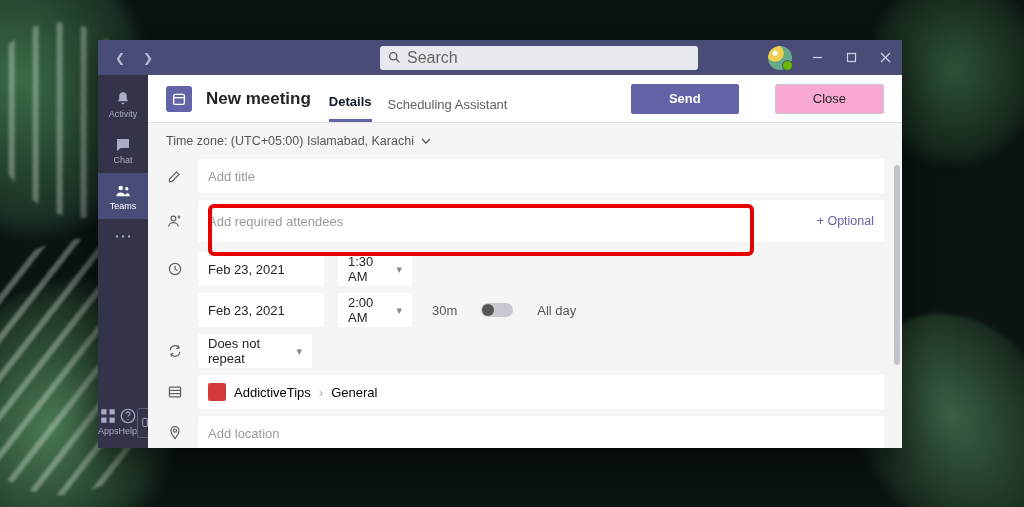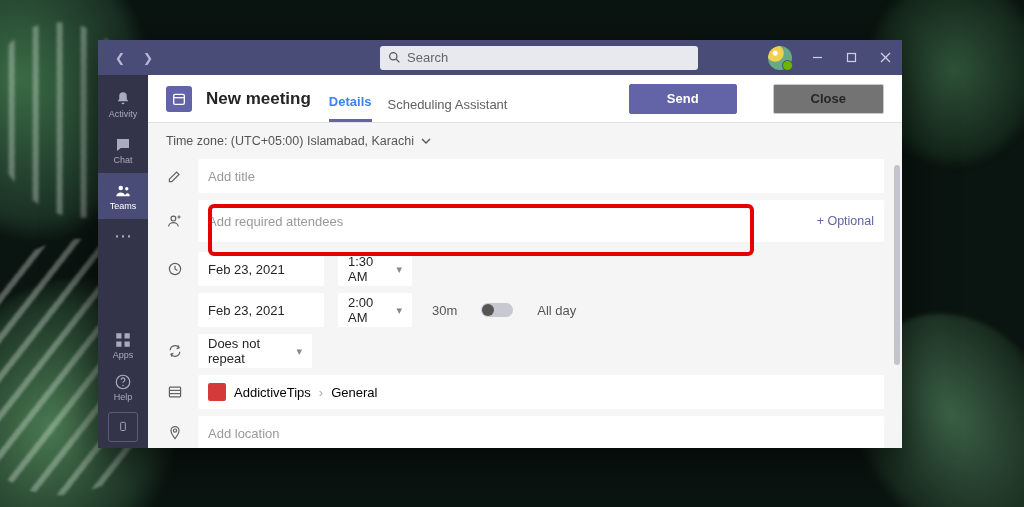--- a/index.html
+++ b/index.html
@@ -18,55 +18,55 @@
   
   .window { position: absolute; left: 98px; top: 40px; width: 804px; height: 408px; background: #f5f5f5; box-shadow: 0 12px 40px rgba(0,0,0,.6); display: flex; flex-direction: column; overflow: hidden; }
 
   
   .titlebar { height: 35px; background: #4a4c78; display: flex; align-items: center; color: #c9cae0; }
   .nav-arrows { display: flex; gap: 4px; padding: 0 10px; }
   .nav-btn { width: 24px; height: 24px; display: flex; align-items: center; justify-content: center; color: #b8b9d8; font-size: 12px; cursor: pointer; }
   .search-wrap { flex: 0 0 auto; margin-left: 210px; width: 318px; }
   .search-box { height: 24px; background: #e8e8ef; border-radius: 3px; display: flex; align-items: center; padding: 0 8px; gap: 6px; color: #555; width: 100%; }
   .search-box svg { width: 13px; height: 13px; fill: #555; }
-  .search-box span { font-size: 13px; color: #666; }
+  .search-box span { font-size: 16px; color: #666; }
   .title-spacer { flex: 1; }
   .avatar { width: 24px; height: 24px; border-radius: 50%; background: radial-gradient(circle at 30% 30%, #fff 0 2px, #f0d050 3px 8px, #6a8 9px); margin-right: 8px; position:relative; }
   .avatar::after { content:''; position:absolute; right:-1px; bottom:-1px; width:9px; height:9px; background:#6bb700; border:1.5px solid #4a4c78; border-radius:50%; }
   .win-btns { display: flex; }
   .win-btn { width: 34px; height: 35px; display: flex; align-items: center; justify-content: center; color: #d0d0e8; cursor: pointer; }
   .win-btn svg { width: 11px; height: 11px; stroke: #d0d0e8; stroke-width: 1.2; fill: none; }
 
   
   .app-body { flex: 1; display: flex; min-height: 0; }
 
   .app-rail { width: 50px; background: #33344a; display: flex; flex-direction: column; align-items: center; padding-top: 6px; color: #a9aac4; }
   .rail-item { width: 50px; height: 46px; display: flex; flex-direction: column; align-items: center; justify-content: center; gap: 1px; cursor: pointer; font-size: 9px; color: #a9aac4; }
   .rail-item.active { background: #4a4c78; color: #fff; }
   .rail-item svg { width: 18px; height: 18px; fill: currentColor; }
   .rail-item.ellipsis { font-size: 18px; line-height: 1; height: 34px; }
   .rail-spacer { flex: 1; }
-  .rail-bottom { width: 50px; display:flex; flex-direction:column; align-items:center; padding-bottom:6px; }
+  .rail-bottom { width: 50px; display:flex; align-items:center; padding-bottom:6px; }
   .rail-bottom .rail-item { height: 42px; }
   .rail-square { width: 30px; height: 30px; border: 1px solid #5a5c7a; border-radius: 3px; display:flex; align-items:center; justify-content:center; margin-top:4px; }
 
   
   .content { flex: 1; background: #f5f5f5; display: flex; flex-direction: column; min-width: 0; position: relative; }
 
   .header { height: 48px; background: #fff; border-bottom: 1px solid #e1e1e6; display: flex; align-items: center; padding: 0 18px; gap: 14px; }
   .cal-glyph { width: 26px; height: 26px; background: #6264a7; border-radius: 3px; display:flex; align-items:center; justify-content:center; color:#fff; }
   .cal-glyph svg { width:16px; height:16px; fill:#fff; }
   .page-title { font-size: 17px; font-weight: 700; color: #252525; }
   .tabs { display: flex; gap: 16px; margin-left: 4px; align-self: stretch; align-items: flex-end; }
   .tab { font-size: 13px; color: #616161; padding-bottom: 10px; cursor:pointer; }
-  .tab.active { color: #3b82f6; border-bottom: 3px solid #6264a7; font-weight:600; }
+  .tab.active { color: #0f172a; border-bottom: 3px solid #6264a7; font-weight:600; }
   .header-spacer { flex: 1; }
   .btn { height: 30px; padding: 0 37px; border-radius: 2px; font-size: 13px; display:flex; align-items:center; cursor:pointer; }
   .btn-primary { background: #6264a7; color: #fff; border: 1px solid #6264a7; font-weight:600; }
-  .btn-secondary { background: #737373; color: #252525; border: 1px solid #c8c8d0; font-weight: bold; }
+  .btn-secondary { background: #f9a8d4; color: #252525; border: 1px solid #c8c8d0; }
 
   .timezone-row { height: 36px; display:flex; align-items:center; padding: 0 18px; font-size: 12.5px; color: #555; gap: 6px; background:#f5f5f5; }
   .timezone-row svg { width:12px; height:12px; fill:#555; }
 
   
   .form-scroll { flex:1; overflow:hidden; position:relative; }
   .form-rows { padding: 0 18px; }
   .form-row { display:flex; align-items:center; gap: 14px; margin-bottom: 7px; }
   .row-icon { width: 18px; display:flex; justify-content:center; color:#616161; flex-shrink:0; }
   .row-icon svg { width:16px; height:16px; fill:none; stroke:#616161; stroke-width:1.5; }

